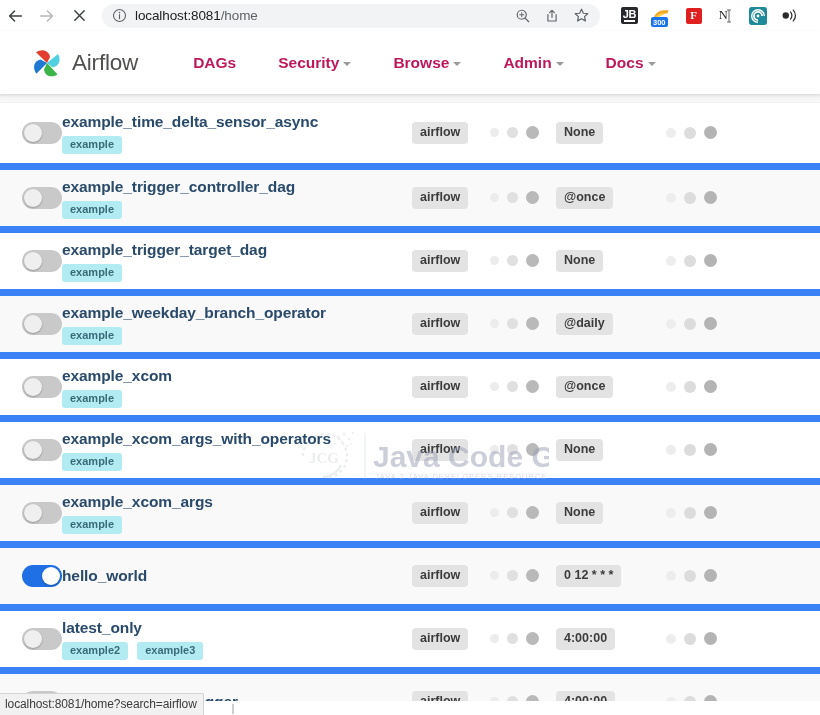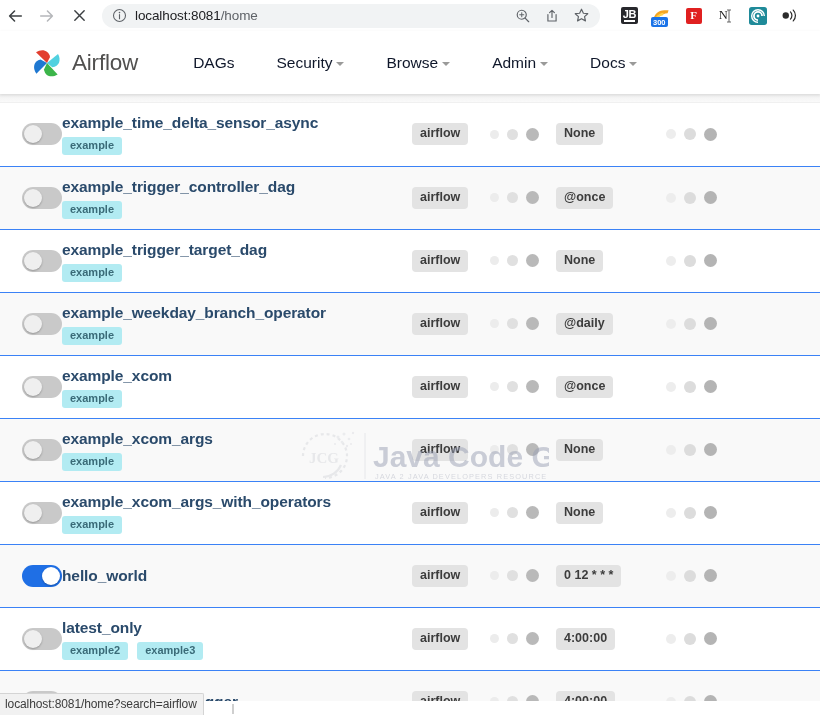--- a/index.html
+++ b/index.html
@@ -92,22 +92,22 @@
   .af-brand-text {
     font-size: 22.5px;
     color: #51504f;
     margin-left: 6px;
     font-weight: 400;
     letter-spacing: -0.2px;
   }
   .af-menu { display: flex; align-items: center; margin-left: 34px; gap: 0px; }
   .af-menu-item {
     font-size: 15.5px;
-    font-weight: 400;
-    color: #0f172a;
+    font-weight: 700;
+    color: #be185d;
     padding: 6px 21px;
     cursor: pointer;
     display: flex;
     align-items: center;
     gap: 4px;
     white-space: nowrap;
   }
   .caret {
     width: 0; height: 0;
     border-left: 4px solid transparent;
@@ -124,21 +124,21 @@
     overflow: hidden;
     background: #fff;
   }
   .table-scroll-top {
     height: 9px;
     background: linear-gradient(to bottom, #ececec 0%, #f4f4f4 45%, #fafafa 100%);
     border-bottom: 1px solid #f0f0f0;
   }
   .dag-table { width: 100%; border-collapse: collapse; table-layout: fixed; }
   .dag-row {
-    border-bottom: 1px solid #3b82f6;
+    border-bottom: 7px solid #3b82f6;
     height: 63px;
   }
   .dag-row.alt { background: #f9f9f9; }
   .dag-row.plain { background: #ffffff; }
 
   .cell { vertical-align: middle; padding: 0; }
   .c-toggle { width: 62px; padding-left: 22px; }
   .c-name   { width: 350px; }
   .c-owner  { width: 78px; }
   .c-runs   { width: 66px; }
@@ -512,58 +512,58 @@
           <td class="cell c-sched"><span class="pill">@once</span></td>
           <td class="cell c-tasks">
             <span class="dots-r">
               <span class="dot r1"></span>
               <span class="dot r2"></span>
               <span class="dot r3"></span>
             </span>
           </td>
           <td class="cell c-pad"></td>
         </tr>
+        <tr class="dag-row plain">
+          <td class="cell c-toggle">
+            <span class="switch">
+              <span class="knob"></span>
+            </span>
+          </td>
+          <td class="cell c-name">
+            <a class="dag-name">example_xcom_args_with_operators</a>
+            <div class="tags">
+              <span class="tag">example</span>
+            </div>
+          </td>
+          <td class="cell c-owner"><span class="pill">airflow</span></td>
+          <td class="cell c-runs">
+            <span class="dots">
+              <span class="dot d1"></span>
+              <span class="dot d2"></span>
+              <span class="dot d3"></span>
+            </span>
+          </td>
+          <td class="cell c-sched"><span class="pill">None</span></td>
+          <td class="cell c-tasks">
+            <span class="dots-r">
+              <span class="dot r1"></span>
+              <span class="dot r2"></span>
+              <span class="dot r3"></span>
+            </span>
+          </td>
+          <td class="cell c-pad"></td>
+        </tr>
         <tr class="dag-row alt">
           <td class="cell c-toggle">
             <span class="switch">
               <span class="knob"></span>
             </span>
           </td>
           <td class="cell c-name">
             <a class="dag-name">example_xcom_args</a>
-            <div class="tags">
-              <span class="tag">example</span>
-            </div>
-          </td>
-          <td class="cell c-owner"><span class="pill">airflow</span></td>
-          <td class="cell c-runs">
-            <span class="dots">
-              <span class="dot d1"></span>
-              <span class="dot d2"></span>
-              <span class="dot d3"></span>
-            </span>
-          </td>
-          <td class="cell c-sched"><span class="pill">None</span></td>
-          <td class="cell c-tasks">
-            <span class="dots-r">
-              <span class="dot r1"></span>
-              <span class="dot r2"></span>
-              <span class="dot r3"></span>
-            </span>
-          </td>
-          <td class="cell c-pad"></td>
-        </tr>
-        <tr class="dag-row plain">
-          <td class="cell c-toggle">
-            <span class="switch">
-              <span class="knob"></span>
-            </span>
-          </td>
-          <td class="cell c-name">
-            <a class="dag-name">example_xcom_args_with_operators</a>
             <div class="tags">
               <span class="tag">example</span>
             </div>
           </td>
           <td class="cell c-owner"><span class="pill">airflow</span></td>
           <td class="cell c-runs">
             <span class="dots">
               <span class="dot d1"></span>
               <span class="dot d2"></span>
               <span class="dot d3"></span>

